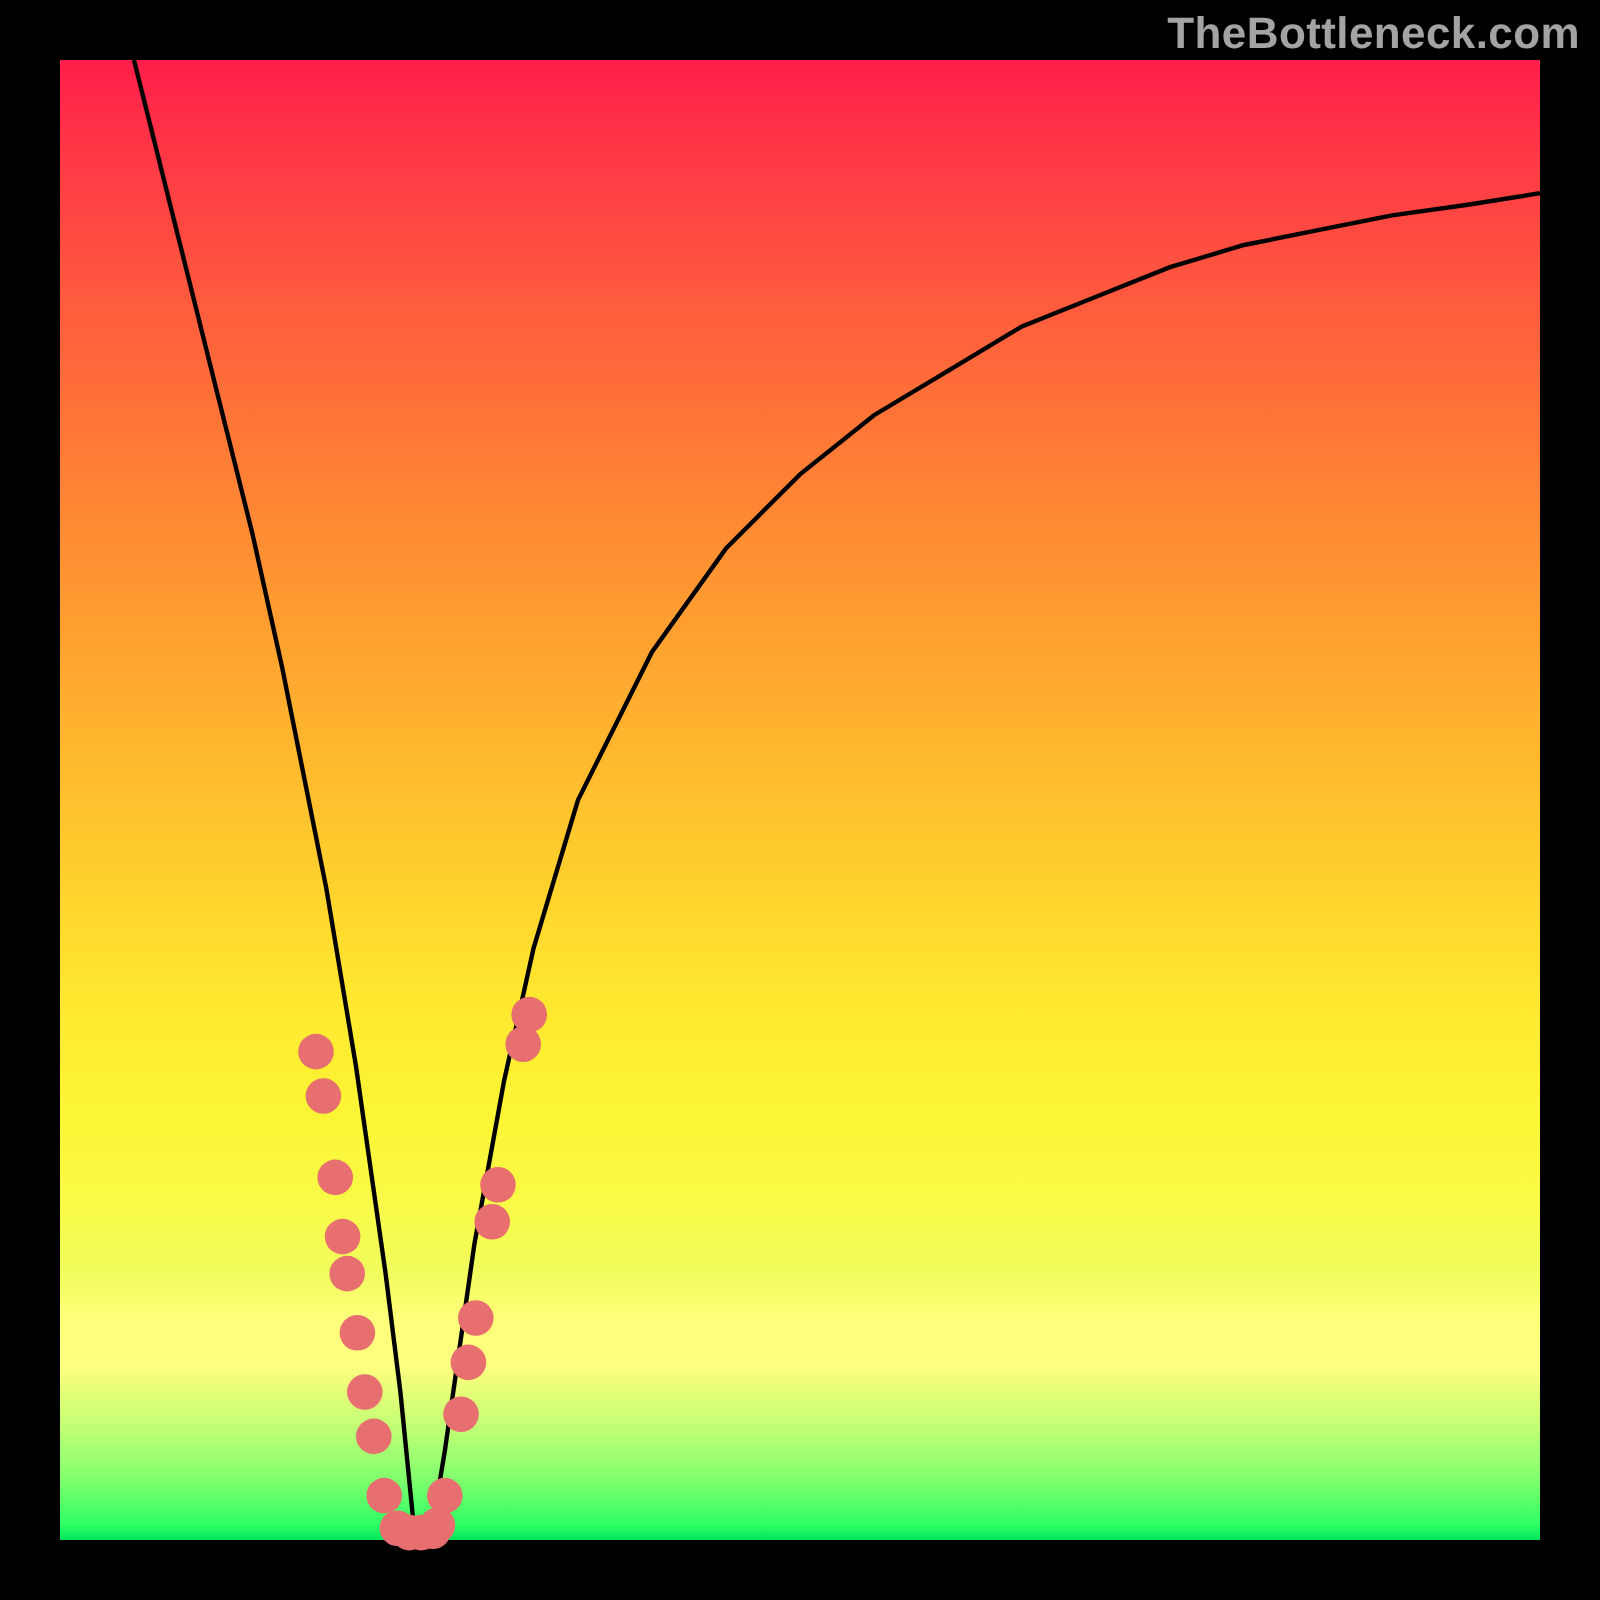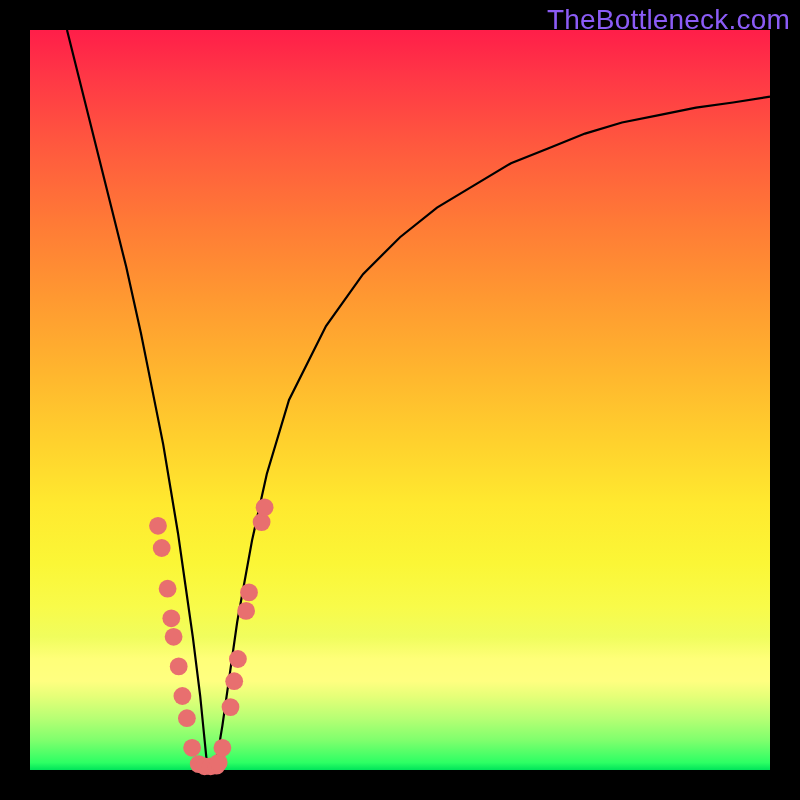--- a/index.html
+++ b/index.html
@@ -44,23 +44,23 @@
       #b7ff74 93%,
       #7fff6d 96%,
       #2dff64 99%,
       #00e45a 100%
     );
   }
   .watermark {
     position: absolute;
     top: 4px;
     right: 10px;
-    color: #8b5cf6;
-    font-size: 28px;
-    font-weight: 400;
+    color: #a3a3a3;
+    font-size: 22px;
+    font-weight: 700;
     letter-spacing: 0.2px;
     user-select: none;
   }
   svg.curve {
     position: absolute;
     left: 0;
     top: 0;
     width: 740px;
     height: 740px;
     overflow: visible;

